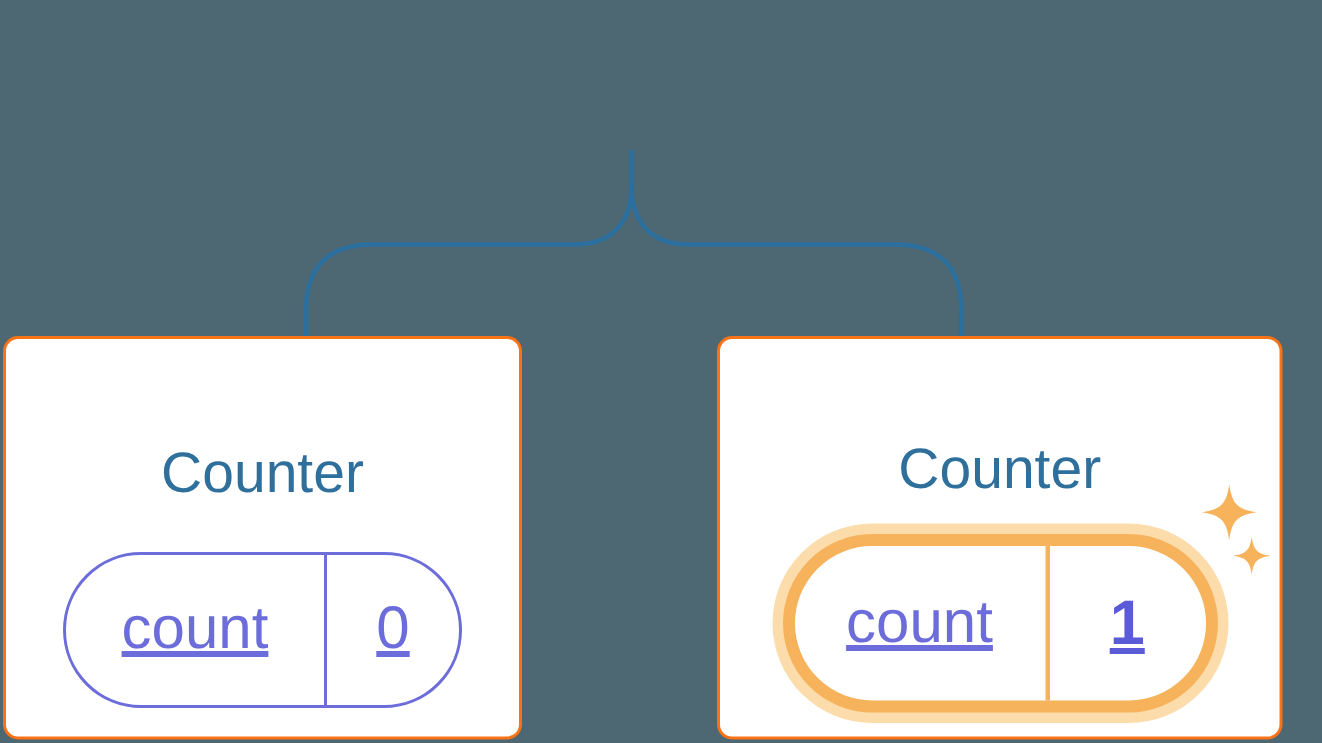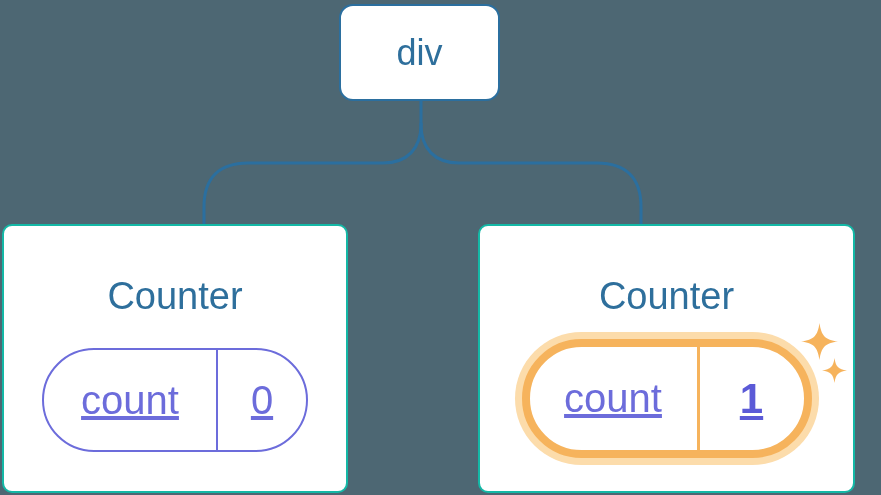--- a/index.html
+++ b/index.html
@@ -34,25 +34,26 @@
     font-size: 36px;
     font-weight: 500;
     color: #2e6f9c;
   }
   .card {
     position: absolute;
     top: 224px;
     height: 269px;
     box-sizing: border-box;
     background: #ffffff;
-    border: 2px solid #14b8a6;
+    border: 2px solid #f97316;
     border-radius: 10px;
     display: flex;
     flex-direction: column;
     align-items: center;
+    justify-content: center;
   }
   .card-left  { left: 2px;   width: 346px; }
   .card-right { left: 478px; width: 377px; }
   .card-title {
     margin-top: 48px;
     line-height: 44px;
     font-size: 38px;
     font-weight: 500;
     color: #2e6f9c;
   }
@@ -98,23 +99,20 @@
 <div class="canvas">
 
   <svg class="connector-svg" viewBox="0 0 881 495" xmlns="http://www.w3.org/2000/svg">
     <g fill="none" stroke-width="3" stroke-linecap="round" stroke="#2b6f9f">
       <path d="M421 101 L421 124"></path>
       <path d="M421 124 C421 149 407 163 383 163 L248 163 C219 163 204 178 204 207 L204 226"></path>
       <path d="M421 124 C421 149 435 163 459 163 L597 163 C626 163 641 178 641 207 L641 226"></path>
     </g>
   </svg>
 
-  <div class="root-node">
-    <span>div</span>
-  </div>
 
   <div class="card card-left">
     <div class="card-title">Counter</div>
     <div class="pill pill-plain">
       <div class="pill-seg seg-key">count</div>
       <div class="pill-seg seg-value">0</div>
     </div>
   </div>
 
   <div class="card card-right">

